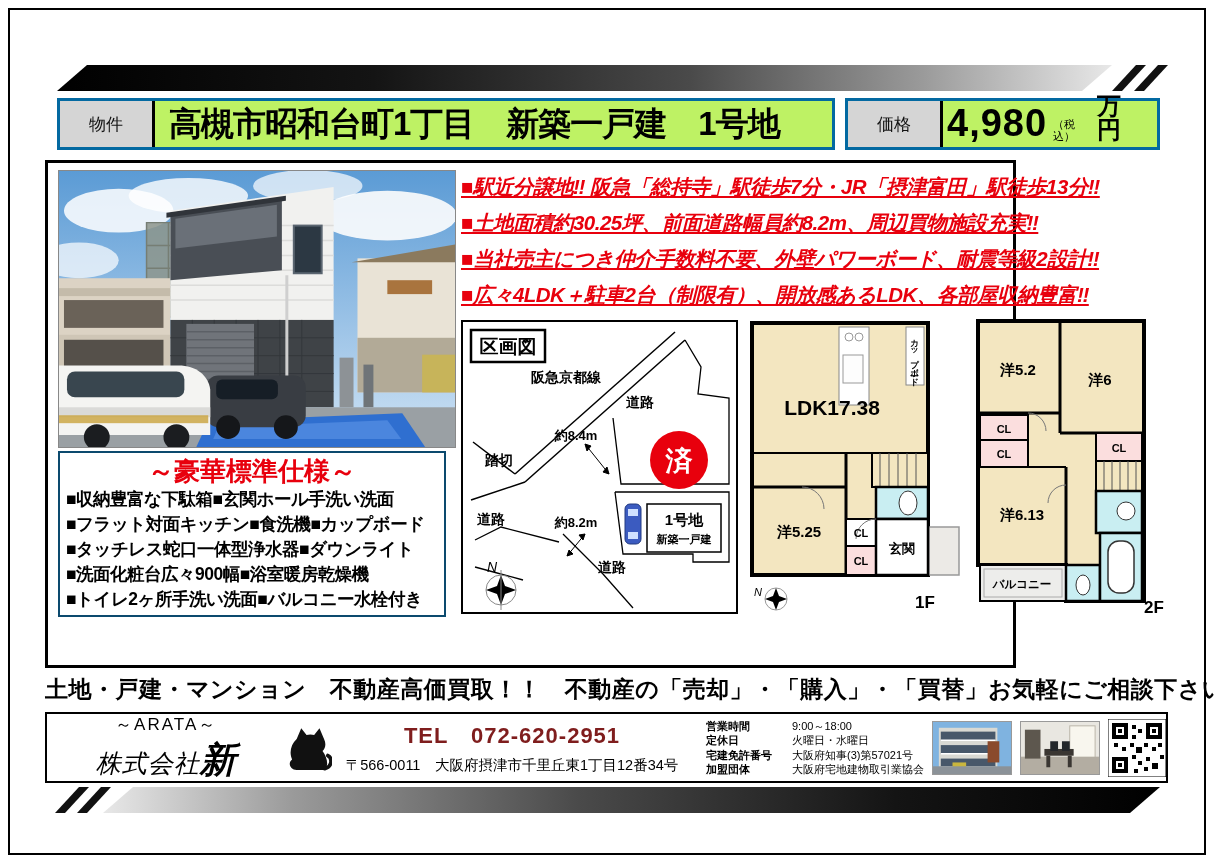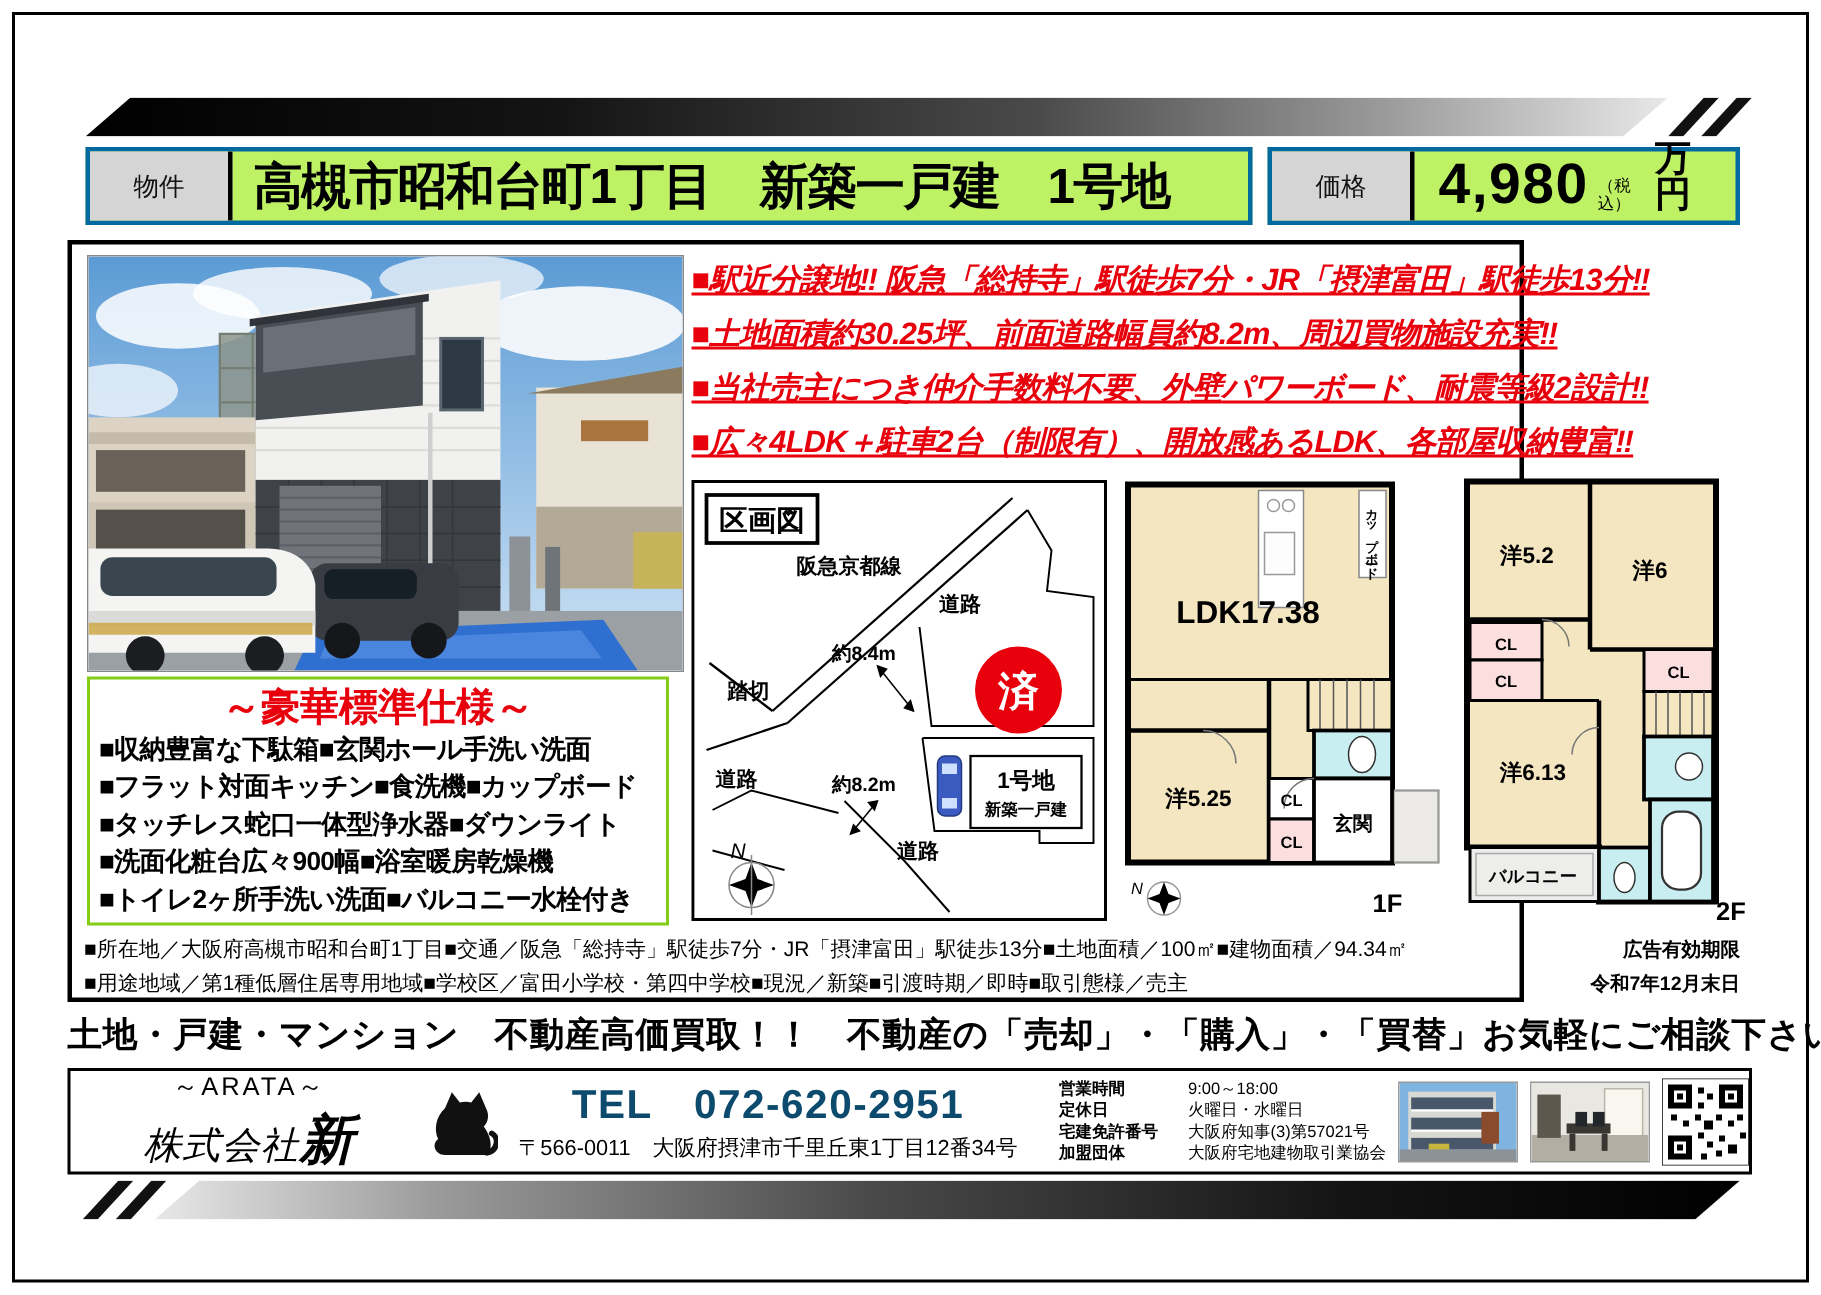--- a/index.html
+++ b/index.html
@@ -19,33 +19,33 @@
     background:linear-gradient(90deg,#e8e8e8 0%,#9a9a9a 18%,#4a4a4a 45%,#141414 75%,#000 100%);
     clip-path:polygon(30px 0,100% 0,calc(100% - 30px) 100%,0 100%); }
   .slash.b1 { left:55px; top:787px; } .slash.b2 { left:77px; top:787px; }
 
   
   .hdr-box { position:absolute; top:98px; height:52px; border:3px solid #0369a1; display:flex; background:#bef264; }
   .hdr-title-box { left:57px; width:778px; }
   .hdr-price-box { left:845px; width:315px; }
   .hdr-label { width:95px; background:#d5d5d5; border-right:3px solid #000; display:flex; align-items:center; justify-content:center; font-size:17px; color:#111; }
   .hdr-title { flex:1; display:flex; align-items:center; padding-left:14px; font-size:33px; font-weight:bold; letter-spacing:-1px; white-space:nowrap; color:#000; }
-  .price-area { flex:1; display:flex; align-items:flex-end; justify-content:flex-end; padding:3px 12px 5px 16px; }
+  .price-area { flex:1; display:flex; align-items:flex-end; justify-content:flex-end; padding:3px 12px 5px 4px; }
   .price-num { font-size:38px; font-weight:bold; line-height:1; letter-spacing:1px; }
   .price-unit-col { display:flex; flex-direction:row; align-items:flex-end; margin-left:6px; }
   .tax-note { font-size:11px; line-height:12px; }
   .price-unit { font-size:24px; font-weight:bold; line-height:24px; }
 
   
   .main-box { position:absolute; left:45px; top:160px; width:971px; height:508px; border:3px solid #000; background:#fff; }
   .photo { position:absolute; left:10px; top:7px; width:398px; height:278px; border:1px solid #888; }
   .highlights { position:absolute; left:413px; top:6px; width:706px; }
   .hl-line { font-size:20.5px; font-weight:bold; font-style:italic; color:#e8000d; text-decoration:underline; white-space:nowrap; line-height:36px; letter-spacing:-0.5px; }
 
-  .spec-box { position:absolute; left:10px; top:288px; width:388px; height:166px; border:2px solid #84cc16; padding:2px 6px; }
+  .spec-box { position:absolute; left:10px; top:288px; width:388px; height:166px; border:2px solid #0c4a6e; padding:2px 6px; }
   .spec-title { text-align:center; color:#e8000d; font-size:26px; font-weight:bold; line-height:32px; }
   .spec-line { font-size:17.5px; font-weight:bold; line-height:25px; white-space:nowrap; letter-spacing:-0.5px; color:#000; }
 
   .map-box { position:absolute; left:413px; top:157px; width:277px; height:294px; border:2px solid #000; background:#fff; }
   .plan1 { position:absolute; left:694px; top:152px; width:226px; height:300px; }
   .plan2 { position:absolute; left:922px; top:152px; width:198px; height:300px; }
 
   .details { position:absolute; left:8px; top:458px; width:1108px; }
   .det-row { display:flex; justify-content:space-between; align-items:baseline; line-height:22px; }
   .det-left { font-size:14px; color:#000; white-space:nowrap; }
@@ -55,21 +55,21 @@
   .banner { position:absolute; left:45px; top:674px; width:1123px; text-align:center; font-size:23px; font-weight:bold; letter-spacing:0.5px; color:#000; white-space:nowrap; }
 
   
   .footer-box { position:absolute; left:45px; top:712px; width:1123px; height:71px; border:2px solid #000; display:flex; align-items:center; }
   .company-col { width:245px; text-align:center; padding-top:2px; }
   .company-kana { font-size:17px; letter-spacing:2px; color:#000; }
   .company-name { font-size:25px; color:#000; letter-spacing:1px;font-style:italic; }
   .company-name b { font-size:36px; font-weight:bold; }
   .cat { width:50px; height:56px; margin-left:-2px; }
   .contact-col { width:370px; text-align:center; }
-  .tel { color:#0c4a6e; font-size:27px; font-weight:bold; letter-spacing:1px; line-height:32px; }
+  .tel { color:#7f1d1d; font-size:22px; font-weight:bold; letter-spacing:1px; line-height:32px; }
   .addr { font-size:14.5px; color:#000; margin-top:4px; white-space:nowrap; }
   .info-col { flex:1; display:flex; align-items:center; gap:8px; padding-left:14px; }
   .info-table { font-size:11px; line-height:14.5px; color:#000; }
   .info-row { display:flex; }
   .info-label { width:86px; font-weight:bold; }
   .info-value { white-space:nowrap; }
   .thumb { width:80px; height:54px; border:1px solid #999; }
   .qr { width:58px; height:58px; }
 </style>
 </head>
@@ -289,30 +289,20 @@
       <text x="48" y="60" font-size="15" font-weight="bold" text-anchor="middle">洋5.2</text>
       <text x="130" y="70" font-size="15" font-weight="bold" text-anchor="middle">洋6</text>
       <text x="34" y="118" font-size="11" font-weight="bold" text-anchor="middle">CL</text>
       <text x="34" y="143" font-size="11" font-weight="bold" text-anchor="middle">CL</text>
       <text x="149" y="137" font-size="11" font-weight="bold" text-anchor="middle">CL</text>
       <text x="52" y="205" font-size="15" font-weight="bold" text-anchor="middle">洋6.13</text>
       <text x="52" y="273" font-size="11.5" font-weight="bold" text-anchor="middle">バルコニー</text>
       <text x="184" y="298" font-size="17" font-weight="bold" text-anchor="middle">2F</text>
     </svg>
 
-    <div class="details">
-      <div class="det-row">
-        <span class="det-left">■所在地／大阪府高槻市昭和台町1丁目■交通／阪急「総持寺」駅徒歩7分・JR「摂津富田」駅徒歩13分■土地面積／100㎡■建物面積／94.34㎡</span>
-        <span class="det-right">広告有効期限</span>
-      </div>
-      <div class="det-row">
-        <span class="det-left">■用途地域／第1種低層住居専用地域■学校区／富田小学校・第四中学校■現況／新築■引渡時期／即時■取引態様／売主</span>
-        <span class="det-right">令和7年12月末日</span>
-      </div>
-    </div>
   </div>
 
   <div class="banner">土地・戸建・マンション　不動産高価買取！！　不動産の「売却」・「購入」・「買替」お気軽にご相談下さい！！</div>
 
   <div class="footer-box">
     <div class="company-col">
       <div class="company-kana">～ARATA～</div>
       <div class="company-name"><span>株式会社</span><b>新</b></div>
     </div>
     <svg class="cat" viewBox="0 0 64 60">

